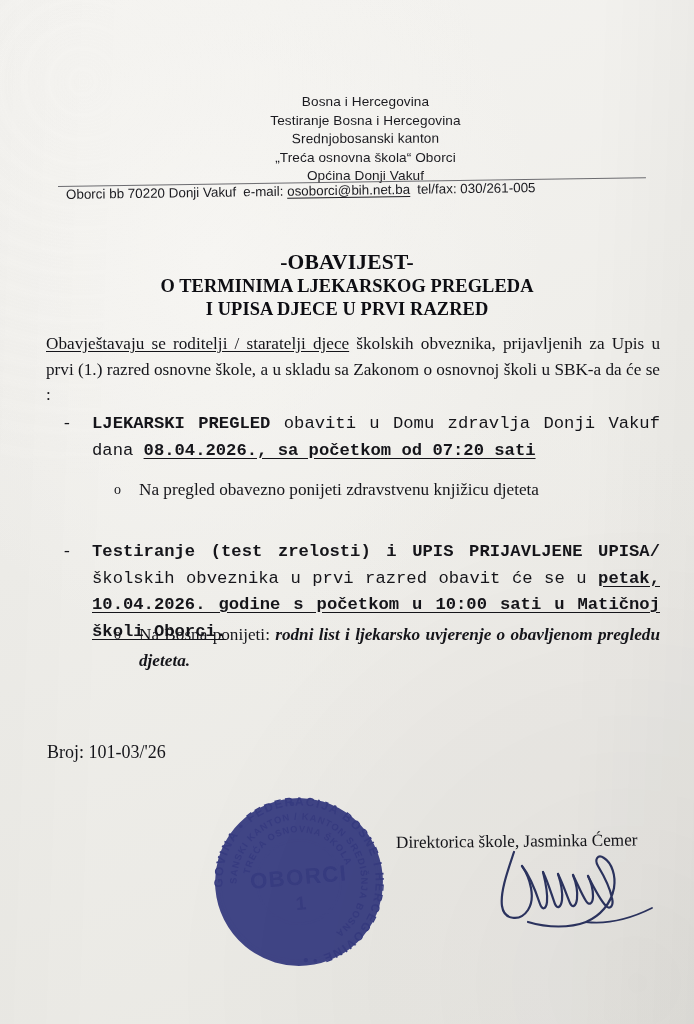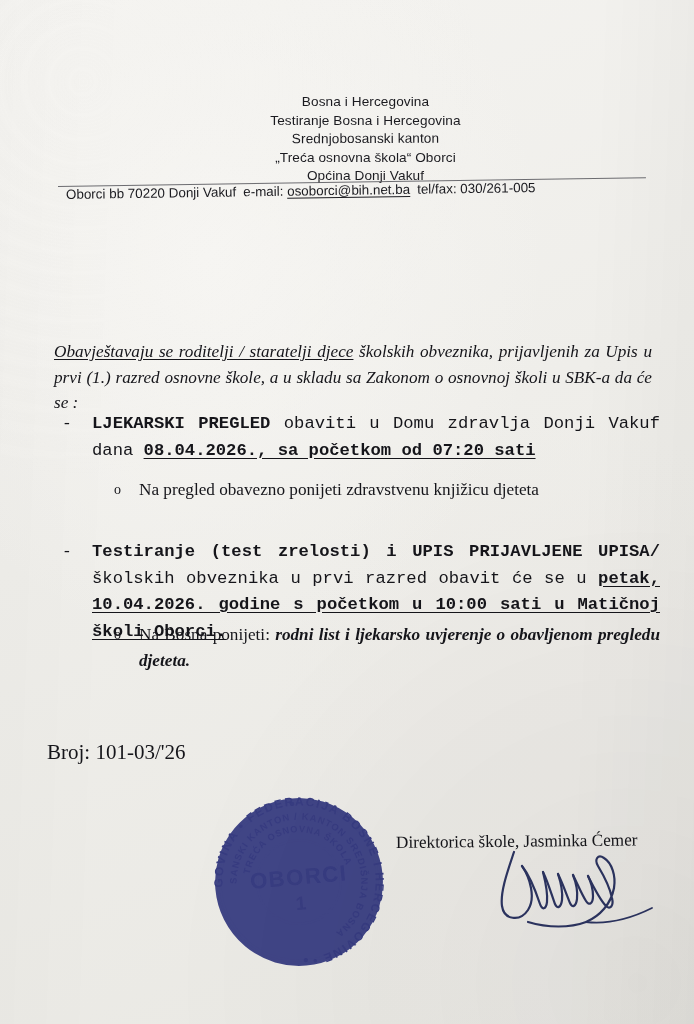--- a/index.html
+++ b/index.html
@@ -105,22 +105,21 @@
   .body-block {
     position: absolute;
     left: 46px;
     top: 331px;
     width: 614px;
     font-size: 17.2px;
     line-height: 25.5px;
   }
   .para {
     text-align: justify;
-    margin: 8px;
-    font-style: italic;
+    margin: 0;
   }
   .u { text-decoration: underline; text-underline-offset: 2px; }
   .b { font-weight: bold; }
   .bu { font-weight: bold; text-decoration: underline; text-underline-offset: 2.5px; }
   .bi { font-weight: bold; font-style: italic; }
 
   .dash-item {
     position: relative;
     display: flex;
     align-items: flex-start;
@@ -152,21 +151,21 @@
   #b1 { position: absolute; left: 18px; top: 79px;  width: 596px; }
   #s1 { position: absolute; left: 68px; top: 146px; width: 546px; }
   #b2 { position: absolute; left: 18px; top: 207px; width: 596px; }
   #s2 { position: absolute; left: 68px; top: 291px; width: 546px; }
 
   
   .meta {
     position: absolute;
     left: 47px;
     top: 740px;
-    font-size: 21px;
+    font-size: 18px;
     line-height: 24px;
   }
   .meta span { display: block; white-space: nowrap; }
 
   .signature-line {
     position: absolute;
     left: 396px;
     top: 833px;
     font-size: 17.2px;
     white-space: nowrap;
@@ -208,20 +207,25 @@
     <span class="lh-line lh-line-4">„Treća osnovna škola“ Oborci</span>
     <span class="lh-line lh-line-3">Općina Donji Vakuf</span>
   </div>
 
   <div class="head-rule"></div>
 
   <div class="contact-line">
     <span>Oborci bb 70220  Donji Vakuf</span><span class="sp"></span><span>e-mail:</span>&nbsp;<span class="email">osoborci@bih.net.ba</span><span class="sp"></span><span>tel/fax: 030/261-005</span>
   </div>
 
+  <div class="title-block">
+    <span class="title-main">-OBAVIJEST-</span>
+    <span class="title-sub">O TERMINIMA LJEKARSKOG PREGLEDA</span>
+    <span class="title-sub">I UPISA DJECE U PRVI RAZRED</span>
+  </div>
 
   <div class="body-block">
 
     <p class="para"><span class="u">Obavještavaju se roditelji / staratelji djece</span><span> školskih obveznika, prijavljenih za Upis u prvi  (1.) razred osnovne škole, a u skladu sa Zakonom o osnovnoj školi u SBK-a da će se :</span></p>
 
     <div class="dash-item" id="b1">
       <span class="marker">-</span>
       <span class="content"><span class="b" style="display:inline">LJEKARSKI PREGLED</span><span style="display:inline"> obaviti u Domu zdravlja Donji Vakuf dana </span><span class="bu" style="display:inline">08.04.2026., sa početkom od 07:20 sati</span></span>
     </div>
 

